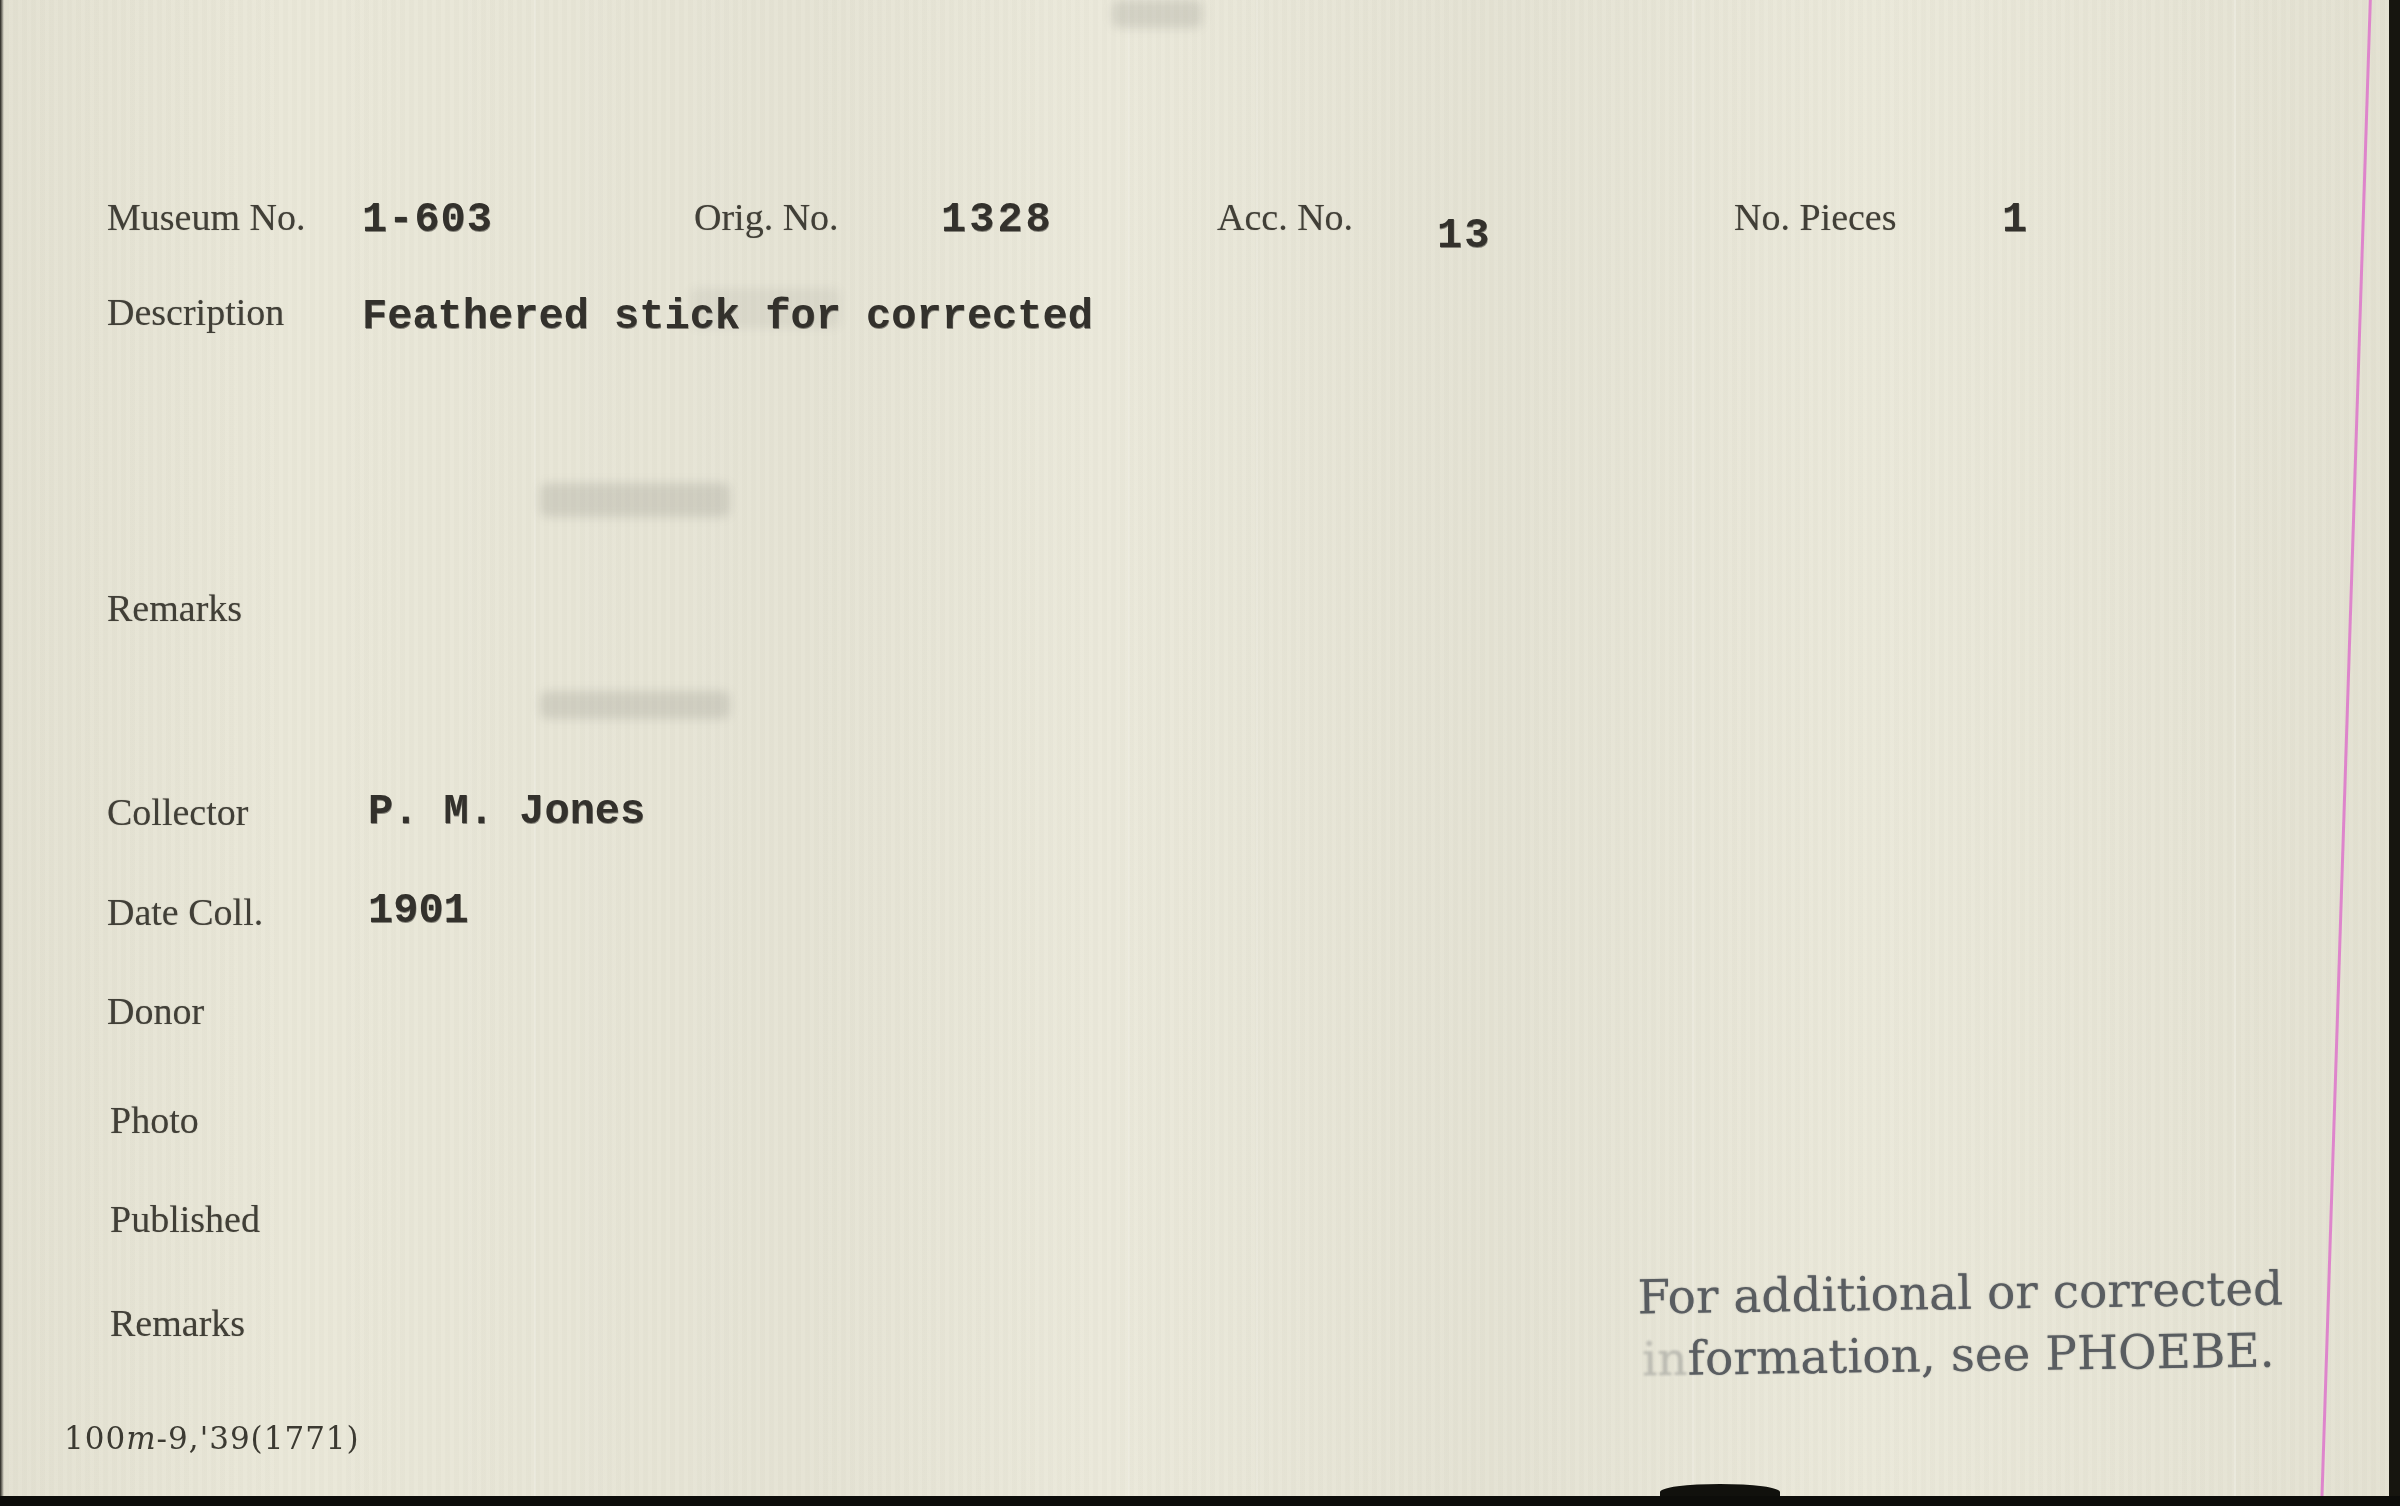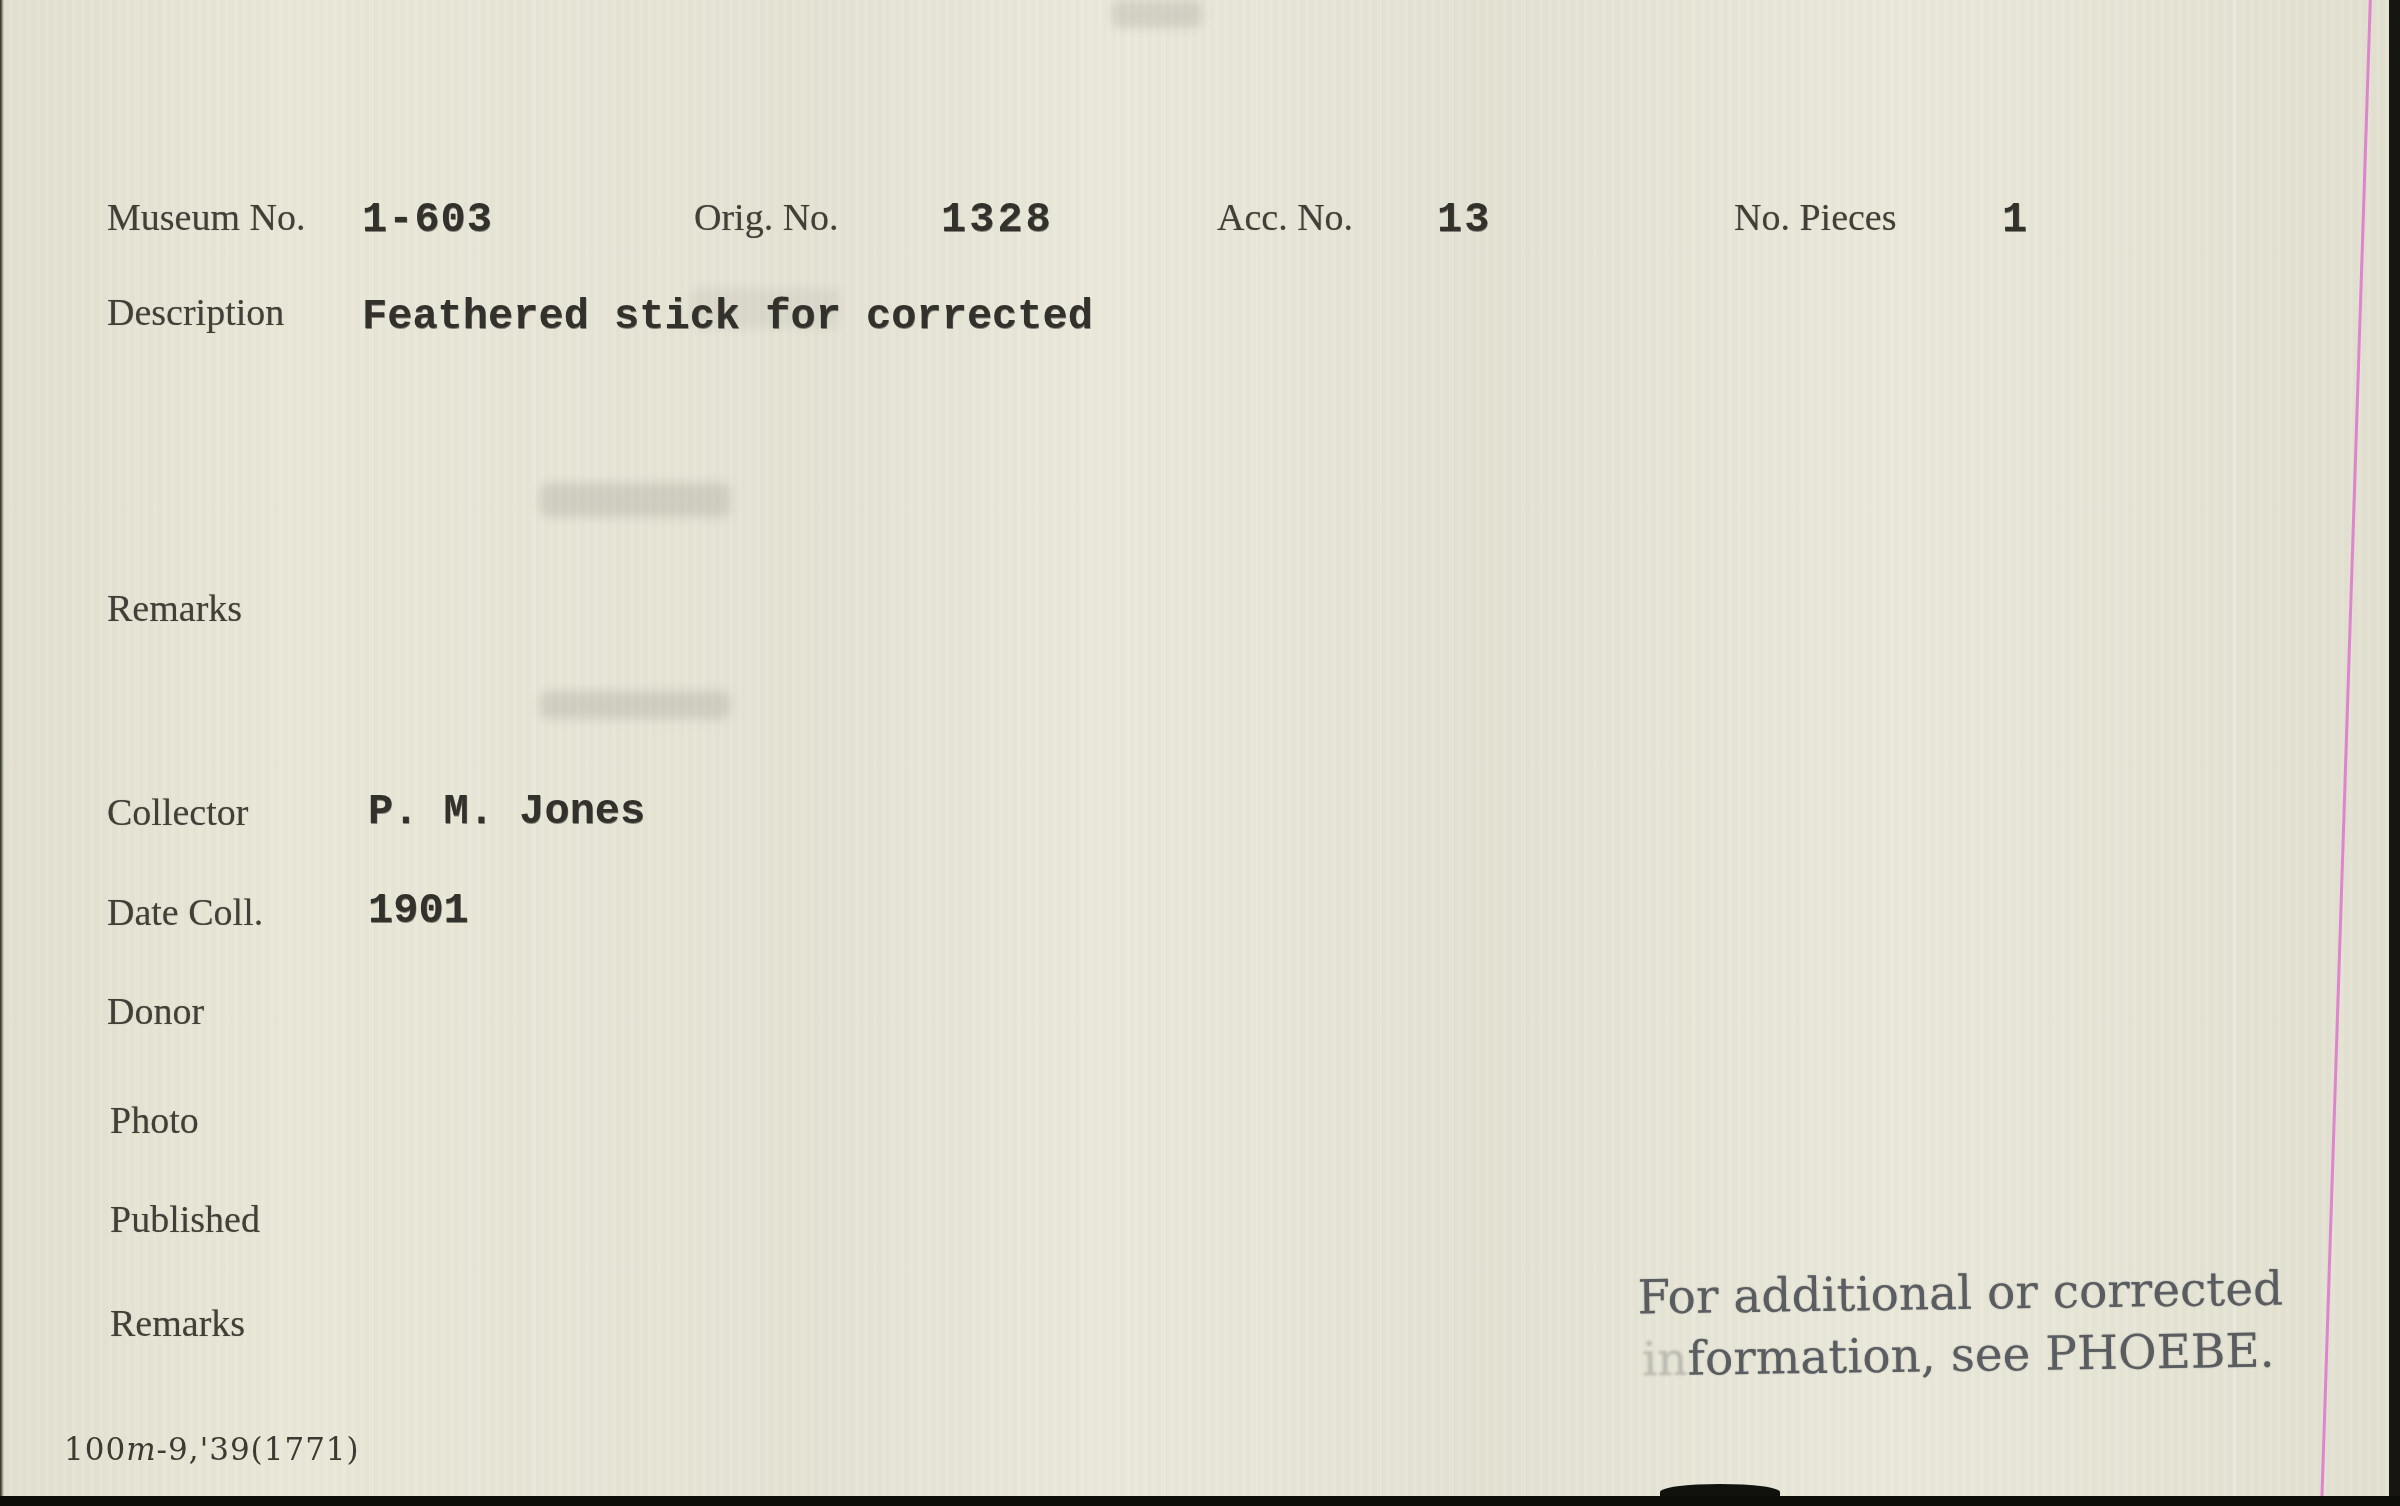--- a/index.html
+++ b/index.html
@@ -47,21 +47,21 @@
     text-align:center;
     white-space:nowrap;
     text-shadow:0 0 1.5px rgba(78,82,87,0.55);
     opacity:0.92;
   }
   .stamp .faded{opacity:0.3;filter:blur(1px);}
   .formno{
     position:absolute;left:64px;top:1420px;
     font-family:"DejaVu Serif", serif;
     font-size:31px;color:#3c3a32;
-    letter-spacing:1px;white-space:nowrap;margin-top:11px;
+    letter-spacing:1px;white-space:nowrap;
   }
   .formno .ital{font-style:italic;}
   .smudge{position:absolute;background:rgba(95,95,88,0.16);filter:blur(5px);border-radius:8px;}
   .edge-left{position:absolute;left:0;top:0;width:4px;height:100%;
     background:linear-gradient(90deg,#23221c, rgba(35,34,28,0));}
   .edge-right{position:absolute;right:0;top:0;width:11px;height:100%;background:#16150f;}
   .edge-bottom{position:absolute;left:0;bottom:0;width:100%;height:10px;background:#0d0d0a;}
   .bump{position:absolute;left:1660px;bottom:6px;width:120px;height:16px;background:#11110d;border-radius:50% 50% 0 0;}
   .pink-line{
     position:absolute;left:2369px;top:-6px;width:3px;height:1520px;
@@ -85,21 +85,21 @@
   <div class="smudge" style="left:1112px;top:0px;width:90px;height:28px"></div>
   <div class="smudge" style="left:690px;top:288px;width:150px;height:40px;opacity:.5"></div>
 
   <span class="lbl" style="left:107px;top:197px">Museum No.</span>
   <span class="tw" style="left:362px;top:197px;letter-spacing:1px">1-603</span>
 
   <span class="lbl" style="left:694px;top:197px">Orig. No.</span>
   <span class="tw" style="left:941px;top:197px;letter-spacing:3px">1328</span>
 
   <span class="lbl" style="left:1217px;top:197px">Acc. No.</span>
-  <span class="tw" style="left:1437px;top:197px;letter-spacing:2px">13</span>
+  <span class="tw" style="left:1437px;top:213px;letter-spacing:2px">13</span>
 
   <span class="lbl" style="left:1734px;top:197px">No. Pieces</span>
   <span class="tw" style="left:2002px;top:197px">1</span>
 
   <span class="lbl" style="left:107px;top:292px">Description</span>
   <span class="tw" style="left:362px;top:294px">Feathered stick for corrected</span>
 
   <span class="lbl" style="left:107px;top:588px">Remarks</span>
 
   <span class="lbl" style="left:107px;top:792px">Collector</span>

